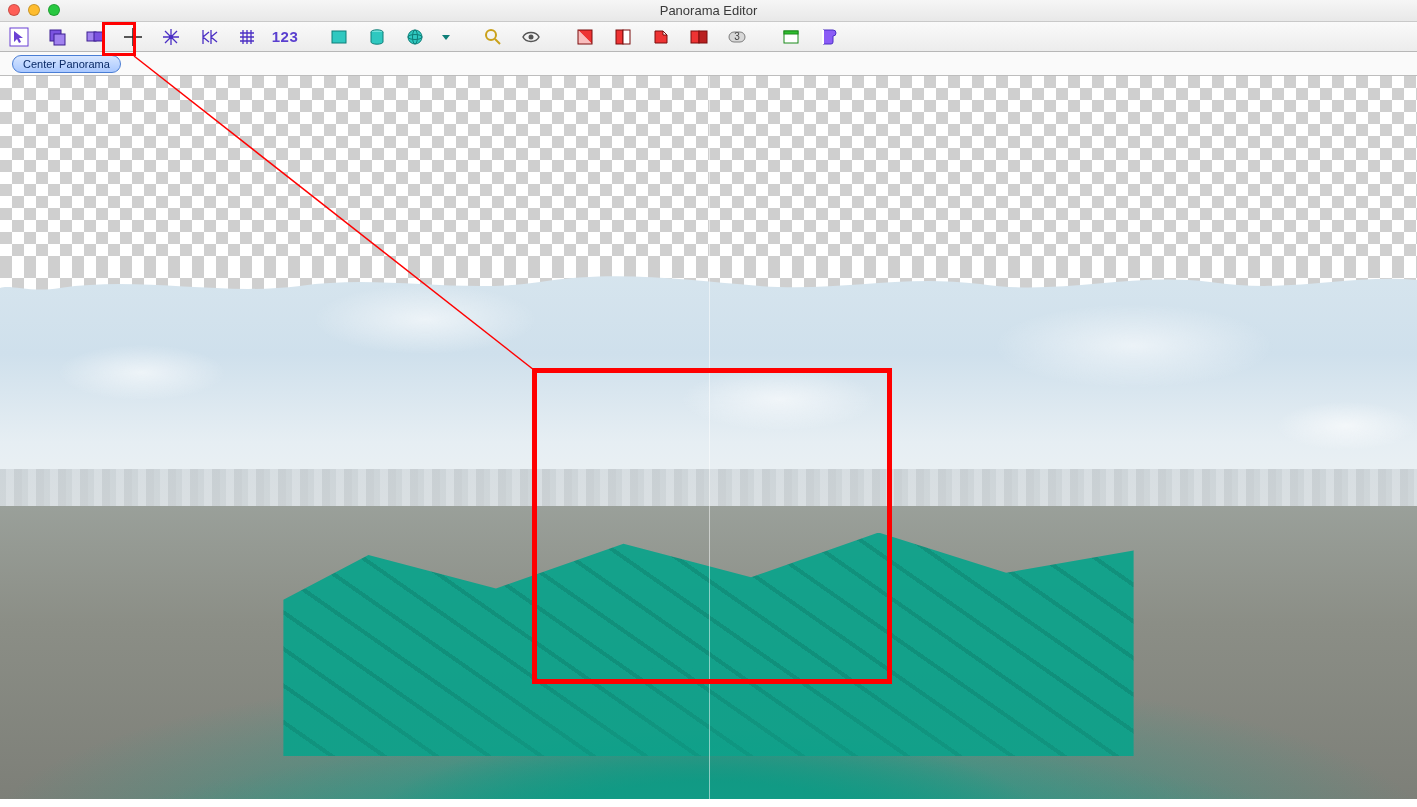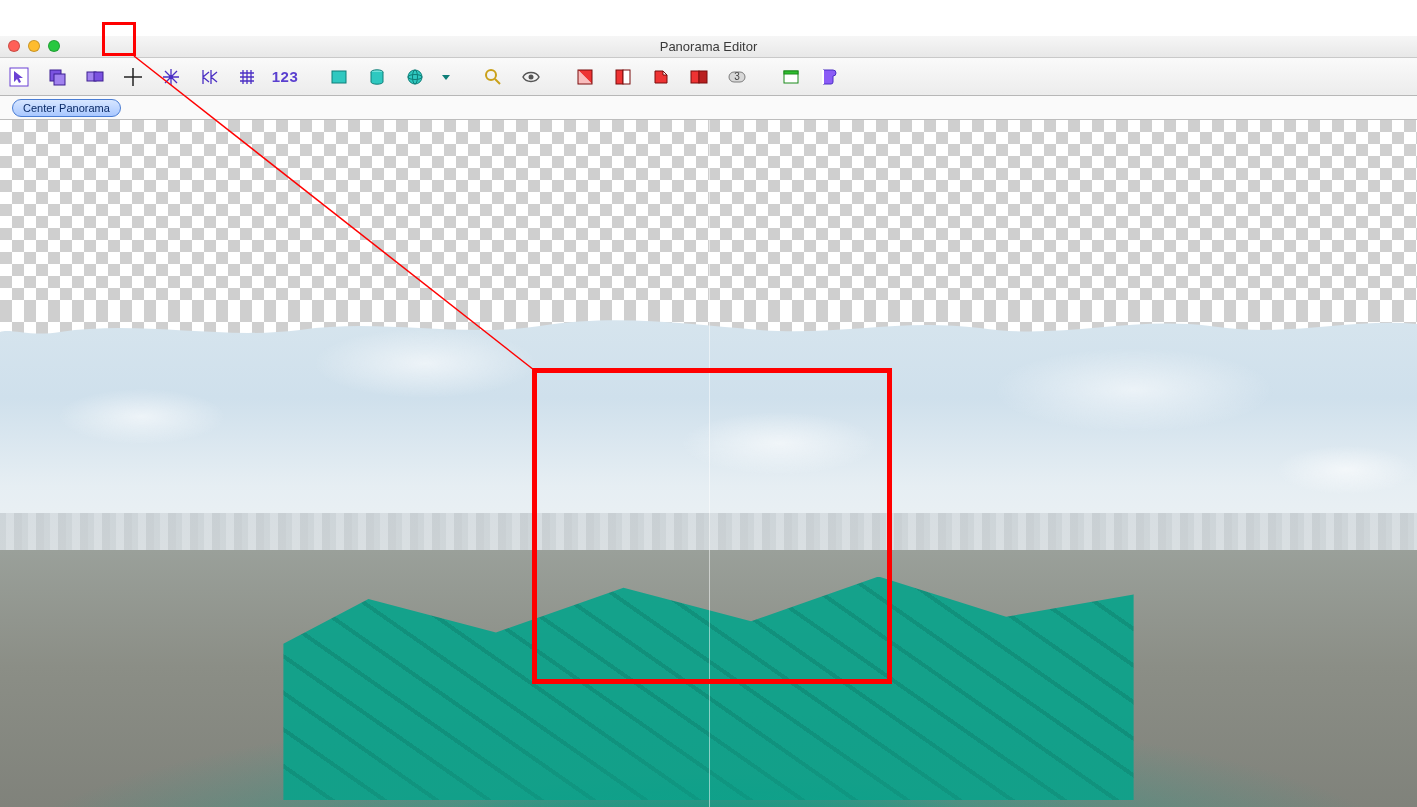--- a/index.html
+++ b/index.html
@@ -5,30 +5,29 @@
   * { box-sizing: border-box; margin: 0; padding: 0; }
   html, body { width: 1417px; height: 807px; font-family: -apple-system, "Helvetica Neue", Arial, sans-serif; font-size: 12px; color: #333; }
   body { background: #fff; }
 
   
   .titlebar {
     height: 22px;
     background: linear-gradient(#f6f6f6, #e8e8e8);
     border-bottom: 1px solid #c9c9c9;
     position: relative;
-    margin-top: 36px;
   }
   .traffic { position: absolute; left: 8px; top: 4px; display: flex; gap: 8px; }
   .tl { width: 12px; height: 12px; border-radius: 50%; border: 0.5px solid rgba(0,0,0,.2); }
   .tl.red { background:#ff5f57; } .tl.yellow { background:#febc2e; } .tl.green { background:#28c840; }
   .title { position:absolute; left:0; right:0; text-align:center; line-height:22px; font-size:13px; color:#3a3a3a; }
 
   
   .toolbar {
-    height: 38px;
+    height: 30px;
     background: linear-gradient(#fafafa,#ececec);
     border-bottom: 1px solid #b7b7b7;
     display:flex; align-items:center; padding: 0 4px; gap: 8px;
   }
   .tbtn {
     width: 30px; height: 30px; display:flex; align-items:center; justify-content:center;
     border-radius:3px; position:relative;
   }
   .sep { width: 8px; }
   .numlbl { font-size: 15px; font-weight: 600; color:#5a3fcf; letter-spacing:.5px; padding:0 4px;}

